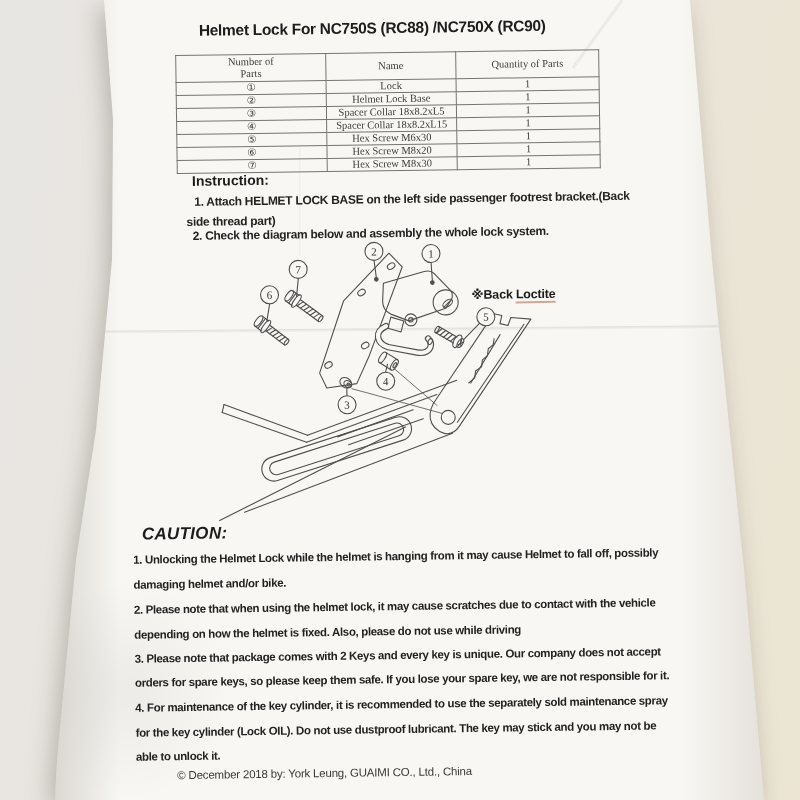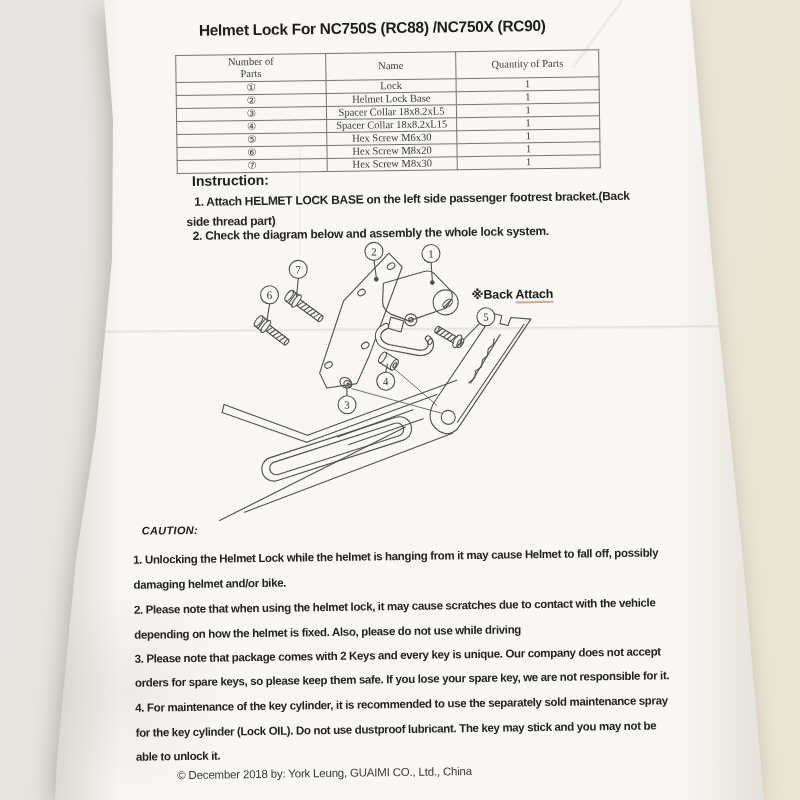--- a/index.html
+++ b/index.html
@@ -56,21 +56,21 @@
   .ins-l2{left:189px;top:212px;}
   .ins-l3{left:195px;top:226px;}
 
   svg.diagram{left:105px;top:238px;width:570px;height:295px;overflow:visible;}
   svg.diagram *{vector-effect:none;}
 
   .note{left:473px;top:288px;font-size:12.5px;font-weight:bold;letter-spacing:-0.2px;
     color:#1c1c1c;white-space:nowrap;}
   .note .u{border-bottom:2px solid rgba(186,126,102,0.65);}
 
-  .cau-head{left:140px;top:521px;font-size:11px;font-weight:bold;font-style:italic;
+  .cau-head{left:140px;top:521px;font-size:17px;font-weight:bold;font-style:italic;
     letter-spacing:0.3px;color:#1d1d1d;}
   .cau-line{left:131px;white-space:nowrap;font-size:11.5px;font-weight:bold;
     letter-spacing:-0.35px;color:#232323;}
 
   .footer{left:172px;top:766px;font-size:11.5px;letter-spacing:-0.2px;color:#3a3a3a;white-space:nowrap;}
 </style>
 </head>
 <body>
 
 <div class="scene">
@@ -283,21 +283,21 @@
             <text x="166" y="59" text-anchor="middle" fill="#333" stroke="none">6</text>
             <circle cx="382" cy="80" r="9" fill="#f9f7f3"></circle>
             <text x="382" y="84" text-anchor="middle" fill="#333" stroke="none">5</text>
             <circle cx="281" cy="143" r="9" fill="#f9f7f3"></circle>
             <text x="281" y="147" text-anchor="middle" fill="#333" stroke="none">4</text>
             <circle cx="242" cy="166" r="9" fill="#f9f7f3"></circle>
             <text x="242" y="170" text-anchor="middle" fill="#333" stroke="none">3</text>
           </g>
         </svg>
 
-        <div class="note"><span>※Back </span><span class="u">Attach</span></div>
+        <div class="note"><span>※Back </span><span class="u">Loctite</span></div>
 
         <div class="cau-head">CAUTION:</div>
         <div class="cau-line" style="top:550px">1. Unlocking the Helmet Lock while the helmet is hanging from it may cause Helmet to fall off, possibly</div>
         <div class="cau-line" style="top:575px">damaging helmet and/or bike.</div>
         <div class="cau-line" style="top:600px">2. Please note that when using the helmet lock, it may cause scratches due to contact with the vehicle</div>
         <div class="cau-line" style="top:625px">depending on how the helmet is fixed. Also, please do not use while driving</div>
         <div class="cau-line" style="top:649px">3. Please note that package comes with 2 Keys and every key is unique. Our company does not accept</div>
         <div class="cau-line" style="top:673px">orders for spare keys, so please keep them safe.  If you lose your spare key, we are not responsible for it.</div>
         <div class="cau-line" style="top:698px">4. For maintenance of the key cylinder, it is recommended to use the separately sold maintenance spray</div>
         <div class="cau-line" style="top:723px">for the key cylinder (Lock OIL). Do not use dustproof lubricant. The key may stick and you may not be</div>

